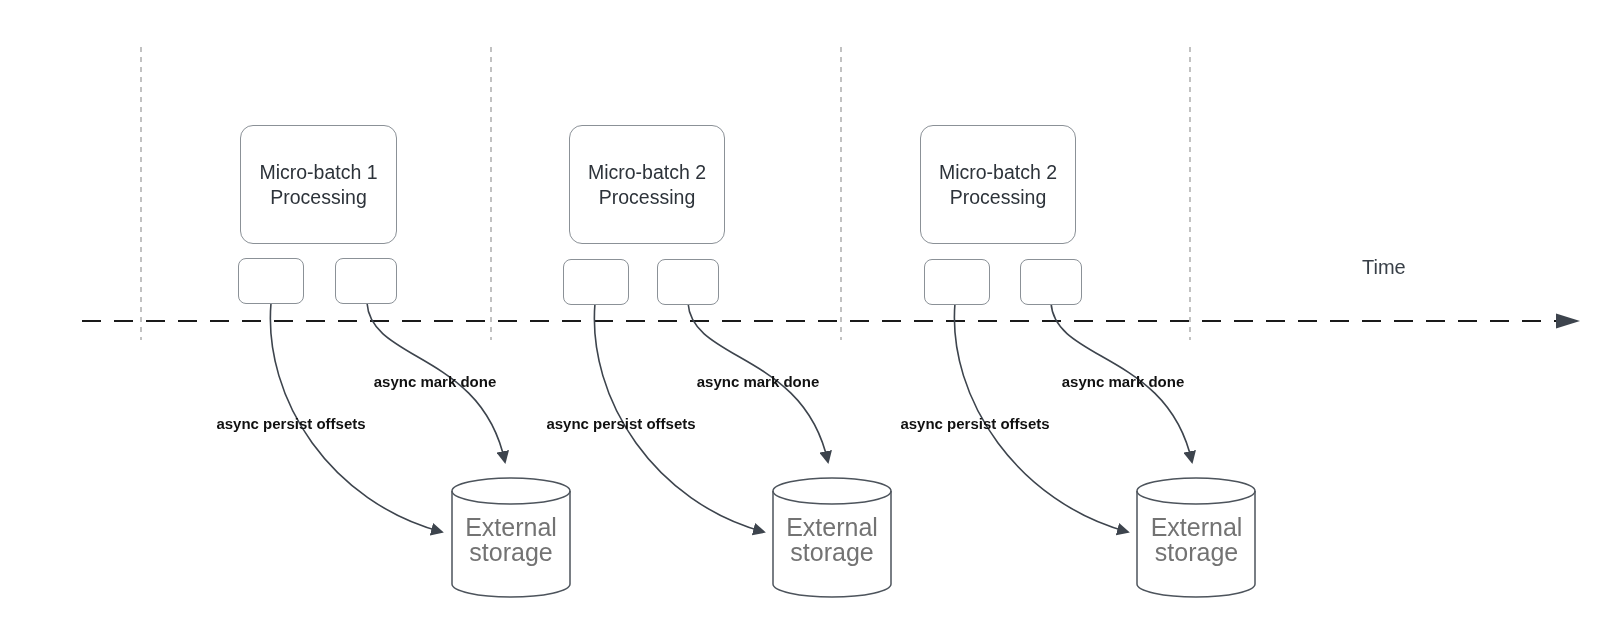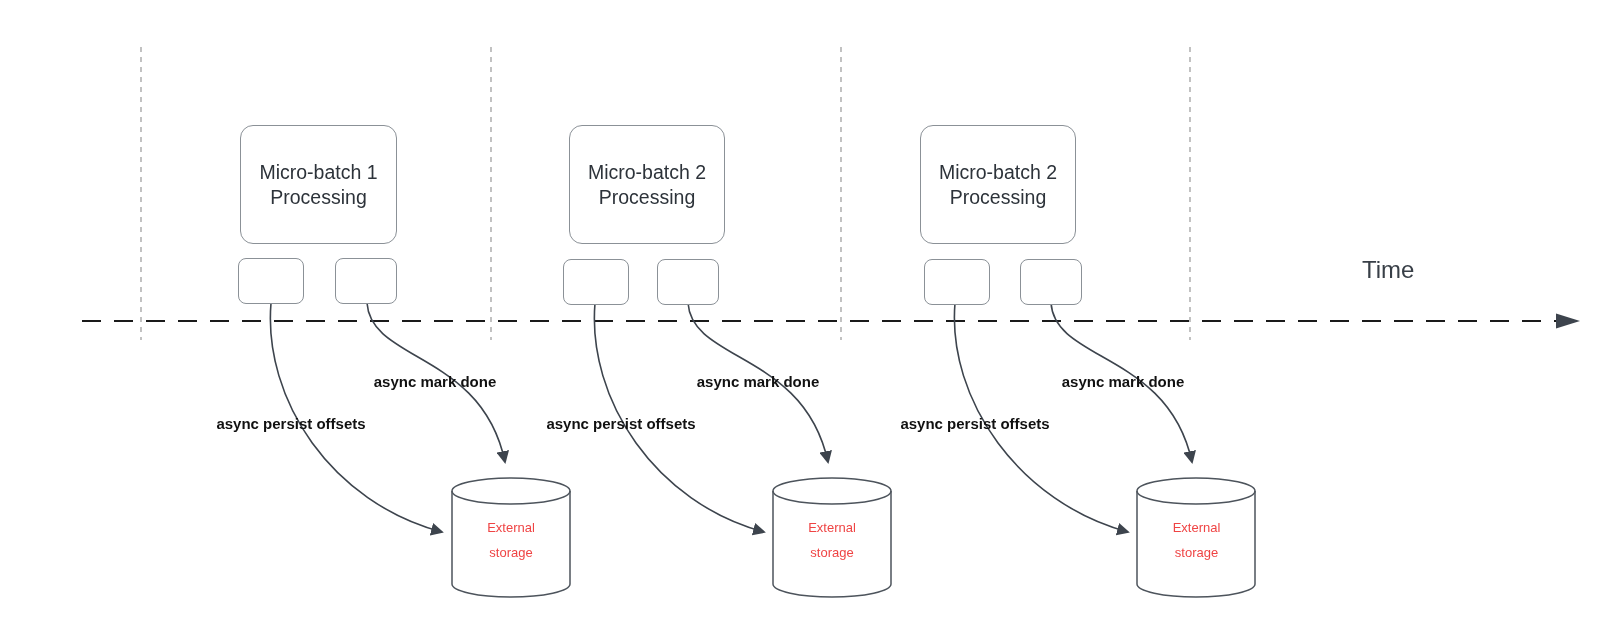--- a/index.html
+++ b/index.html
@@ -36,36 +36,36 @@
     border: 1.5px solid #8b9197;
     border-radius: 8px;
   }
   .storage-label {
     position: absolute;
     display: flex;
     align-items: center;
     justify-content: center;
     text-align: center;
     white-space: pre-line;
-    color: #ef4444;
-    font-size: 13px;
+    color: #737373;
+    font-size: 25px;
     line-height: 25px;
     pointer-events: none;
   }
   .edge-label {
     position: absolute;
     transform: translateX(-50%);
     font-weight: bold;
     font-size: 15px;
     color: #111111;
     white-space: nowrap;
   }
   .time-label {
     position: absolute;
-    font-size: 24px;
+    font-size: 20px;
     color: #383f47;
   }
 </style>
 </head>
 <body>
 
 <div class="canvas">
 
   <svg class="linework" viewBox="0 0 1600 642">
     <defs>

